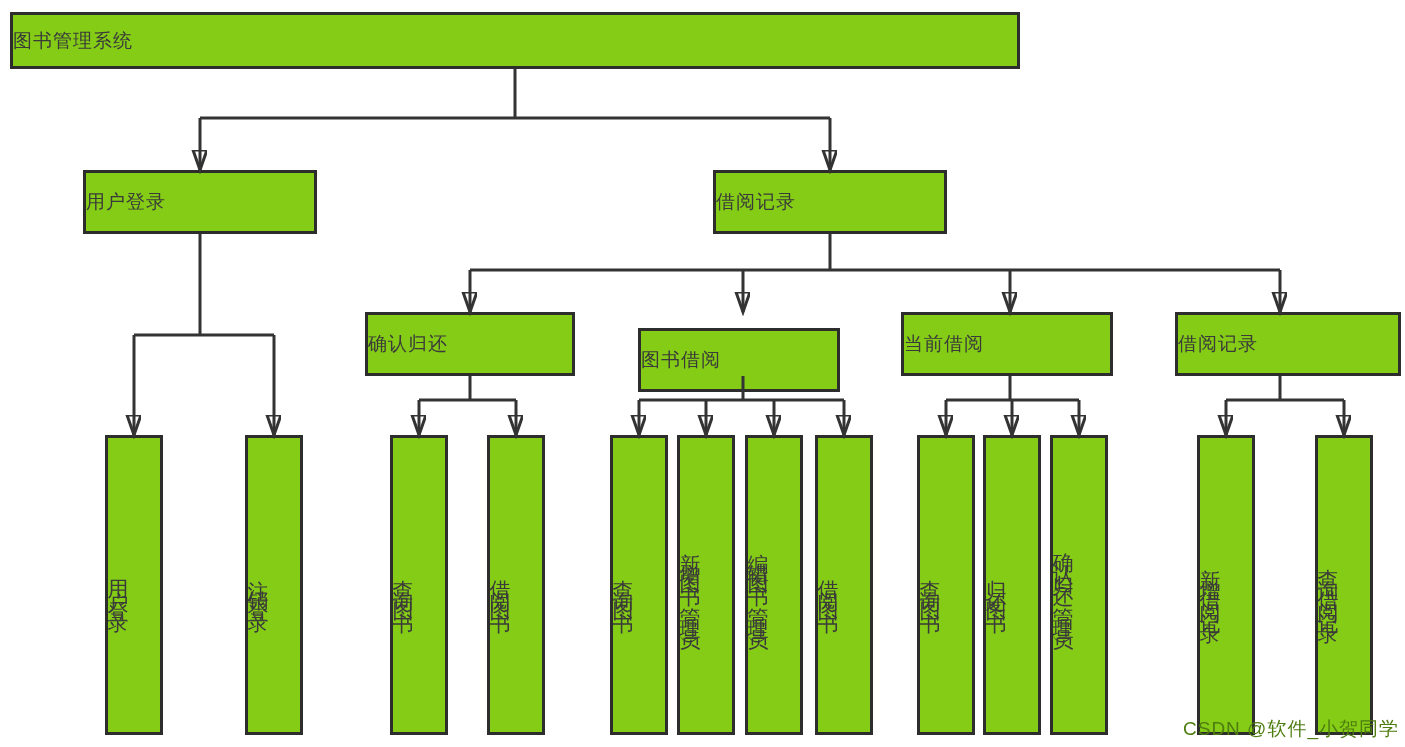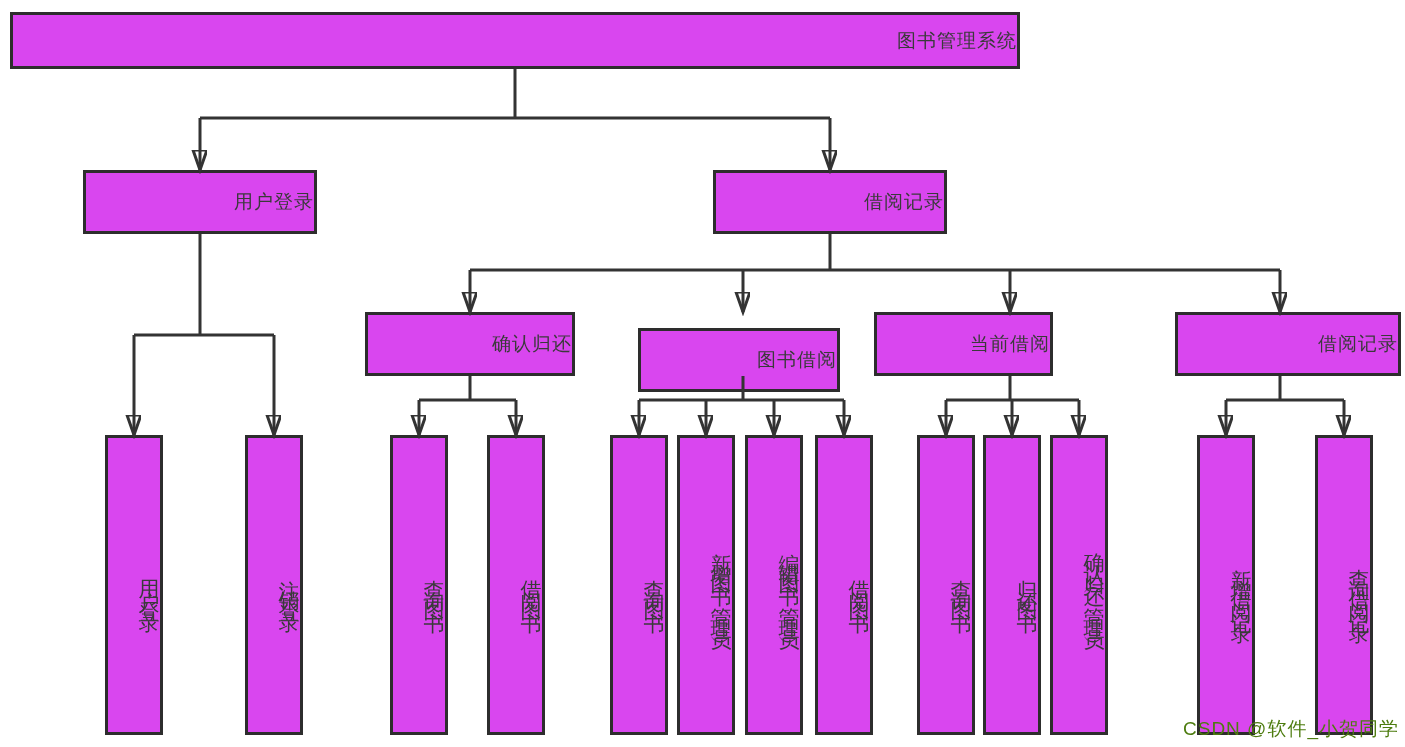--- a/index.html
+++ b/index.html
@@ -7,25 +7,25 @@
     position: relative;
     width: 1405px;
     height: 747px;
     background: #ffffff;
     overflow: hidden;
     font-family: "Liberation Sans", "DejaVu Sans", sans-serif;
   }
   .node, .leaf {
     position: absolute;
     box-sizing: border-box;
-    background: #d946ef;
+    background: #84cc16;
     border: 3px solid #2d2d2d;
     display: flex;
     align-items: center;
-    justify-content: flex-end;
+    justify-content: flex-start;
     color: #3a3a3a;
   }
   .node { font-size: 19px; letter-spacing: 1px; }
   .leaf { font-size: 21px; }
   .leaf .vtext {
     writing-mode: vertical-rl;
     text-orientation: mixed;
     letter-spacing: 11px;
     line-height: 1;
     white-space: nowrap;
@@ -63,21 +63,21 @@
   <div class="node" style="left:713px;top:170px;width:234px;height:64px">
     <span>借阅记录</span>
   </div>
 
   <div class="node" style="left:365px;top:312px;width:210px;height:64px">
     <span>确认归还</span>
   </div>
   <div class="node" style="left:638px;top:328px;width:202px;height:64px">
     <span>图书借阅</span>
   </div>
-  <div class="node" style="left:874px;top:312px;width:179px;height:64px">
+  <div class="node" style="left:901px;top:312px;width:212px;height:64px">
     <span>当前借阅</span>
   </div>
   <div class="node" style="left:1175px;top:312px;width:226px;height:64px">
     <span>借阅记录</span>
   </div>
 
   <div class="leaf" style="left:105px;top:435px;width:58px;height:300px">
     <span class="vtext">用户登录</span>
   </div>
   <div class="leaf" style="left:245px;top:435px;width:58px;height:300px">

